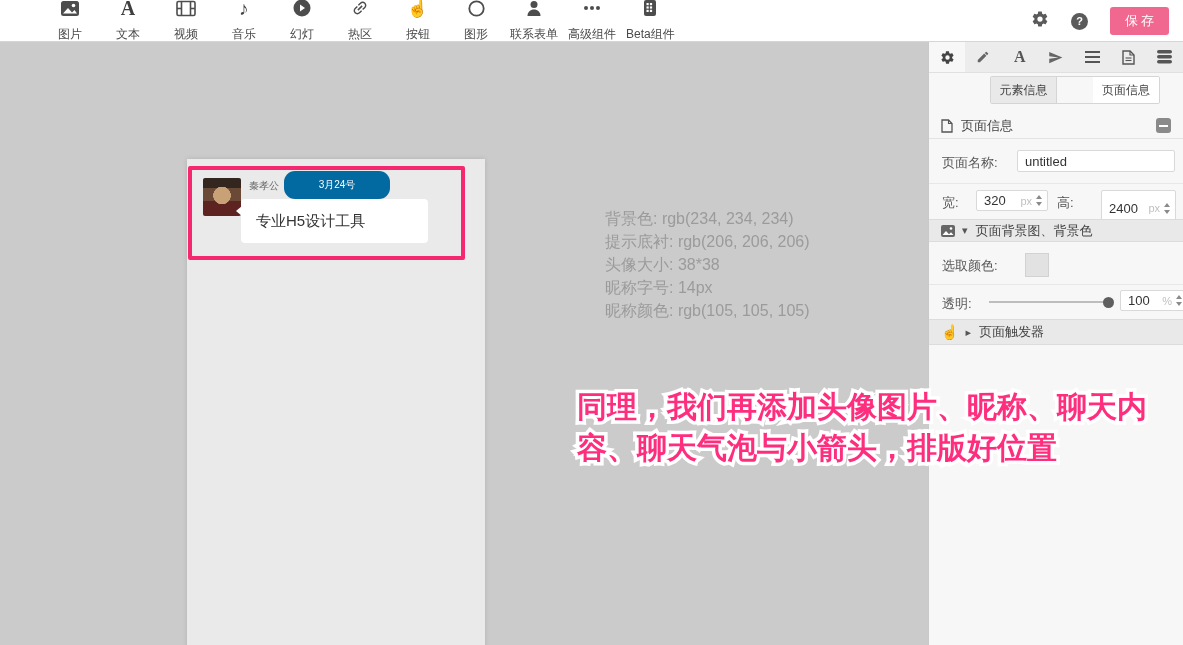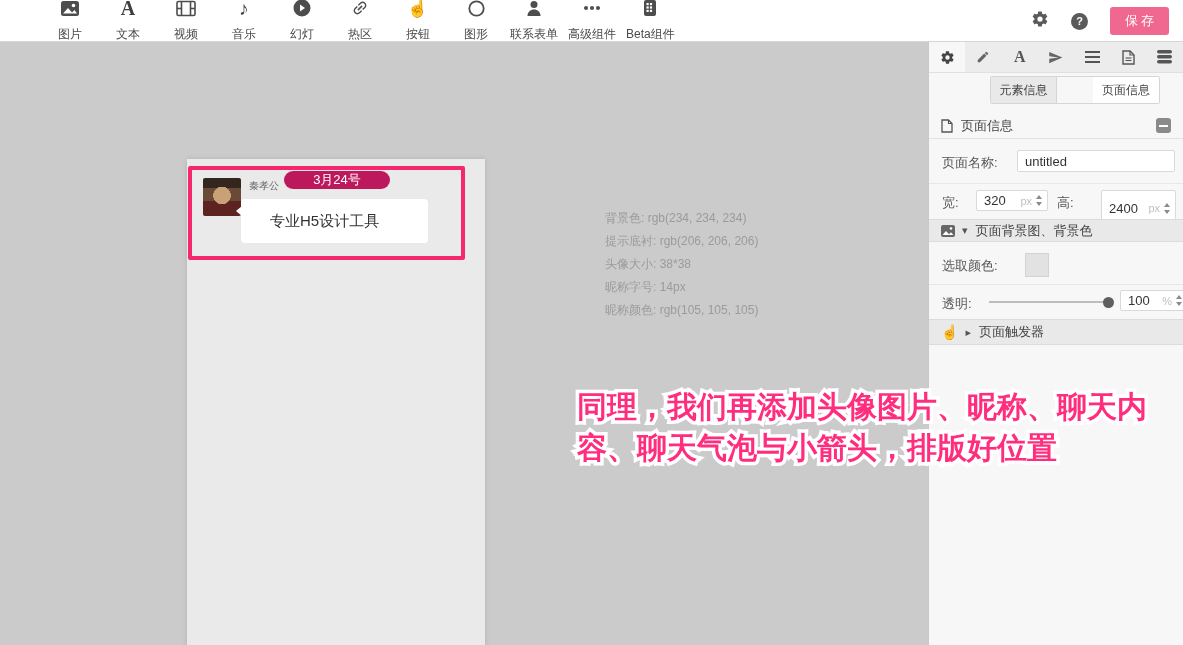--- a/index.html
+++ b/index.html
@@ -16,34 +16,34 @@
   .tb-glyph { font-size:19px; line-height:19px; color:#3f3f3f; }
   .tb-glyph.serif { font-family:"Liberation Serif",serif; font-weight:bold; font-size:20px; }
   .tb-right { position:absolute; right:14px; top:0; height:42px; display:flex; align-items:center; gap:22px; }
   .gear-svg { width:18px; height:18px; fill:#5a5a5a; }
   .help-circle { width:17px; height:17px; border-radius:50%; background:#5a5a5a; color:#fff; font-size:11px; font-weight:bold; display:flex; align-items:center; justify-content:center; }
   .save-btn { background:#f0688f; color:#fff; font-size:13px; letter-spacing:3px; padding:5px 12px 5px 15px; border-radius:3px; border:none; cursor:pointer; }
 
   
   .workspace { position:absolute; left:0; top:42px; width:928px; bottom:0; background:#cbcbcb; }
   .page-canvas { position:absolute; left:187px; top:117px; width:298px; height:528px; background:#eaeaea; box-shadow:0 0 5px rgba(0,0,0,.12); }
-  .date-pill { position:absolute; left:97px; top:12px; width:106px; height:18px; background:#be185d; border-radius:11px; color:#fff; font-size:13px; display:flex; align-items:center; justify-content:center; }
+  .date-pill { position:absolute; left:97px; top:12px; width:106px; height:28px; background:#0369a1; border-radius:11px; color:#fff; font-size:10px; display:flex; align-items:center; justify-content:center; }
   .sel-box { position:absolute; left:188px; top:166px; width:277px; height:94px; border:4px solid #f5286f; border-radius:2px; z-index:10; }
   .avatar { position:absolute; left:203px; top:178px; width:38px; height:38px; border-radius:2px; z-index:11;
             background:
               radial-gradient(circle at 50% 46%, #c9a177 0 31%, rgba(0,0,0,0) 32%),
               linear-gradient(#33261e 0 26%, #6a4936 26% 60%, #5d2320 60% 100%); }
   .nickname { position:absolute; left:249px; top:179px; font-size:10px; color:rgb(105,105,105); z-index:11; }
   .bubble { position:absolute; left:241px; top:199px; width:187px; height:44px; background:#fff; border-radius:4px; z-index:11;
-            font-size:15px; color:#333; display:flex; align-items:center; padding-left:29px; }
+            font-size:15px; color:#333; display:flex; align-items:center; padding-left:15px; }
   .bubble::before { content:""; position:absolute; left:-5px; top:7px; width:0; height:0;
             border-top:5px solid transparent; border-bottom:5px solid transparent; border-right:6px solid #fff; }
 
   
-  .specs { position:absolute; left:605px; top:207px; font-size:12px; line-height:23px; color:#9b9b9b; z-index:5; }
+  .specs { position:absolute; left:605px; top:207px; font-size:16px; line-height:23px; color:#9b9b9b; z-index:5; }
 
   
   .tip { position:absolute; left:537px; top:386px; z-index:60; font-size:30px; font-weight:bold; line-height:41px; }
   .tip .line { white-space:nowrap; }
   .tip-layer { position:absolute; left:0; top:0;margin-left:40px; }
   .tip-stroke { color:#fff; -webkit-text-stroke:7px #fff; }
   .tip-fill { position:relative; color:#ff2d7d; }
 
   
   .panel { position:absolute; left:928px; top:42px; width:255px; bottom:0; background:#f7f7f7; border-left:1px solid #c9c9c9; z-index:20; }

